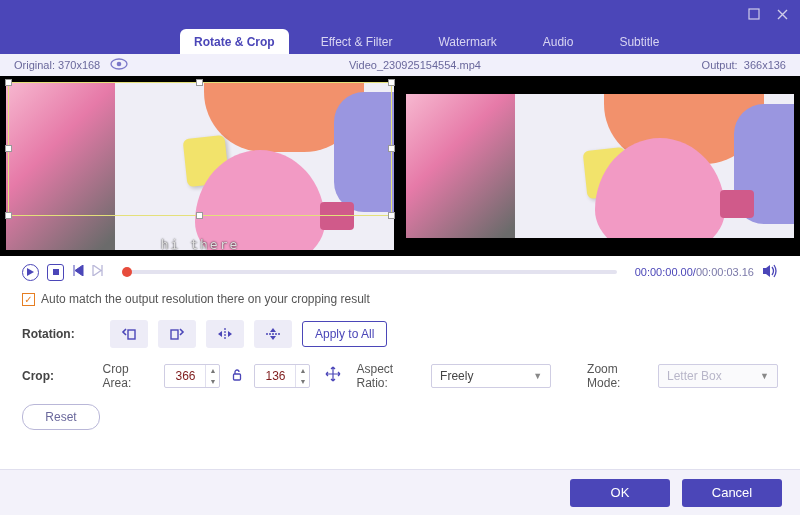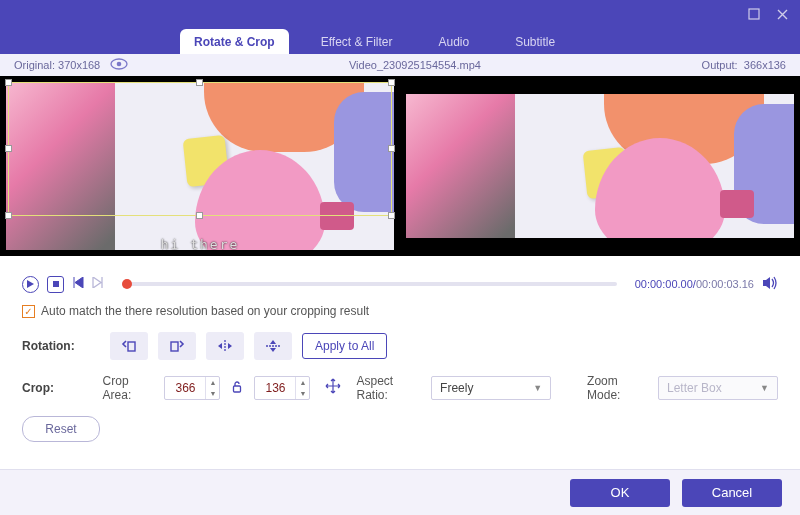--- a/index.html
+++ b/index.html
@@ -57,21 +57,21 @@
     left:8px; top:6px; right:8px; bottom:40px;
   }
   .handle {
     position:absolute; width:7px; height:7px; background:#fff; border:1px solid #999;
   }
   .h-tl{top:-4px;left:-4px}.h-tr{top:-4px;right:-4px}.h-bl{bottom:-4px;left:-4px}.h-br{bottom:-4px;right:-4px}
   .h-tc{top:-4px;left:50%;margin-left:-4px}.h-bc{bottom:-4px;left:50%;margin-left:-4px}
   .h-lc{left:-4px;top:50%;margin-top:-4px}.h-rc{right:-4px;top:50%;margin-top:-4px}
 
   .playbar {
-    height:32px; display:flex; align-items:center; padding:0 22px; gap:8px; font-size:12px;margin-top:12px;
+    height:32px; display:flex; align-items:center; padding:0 22px; gap:8px; font-size:12px;
   }
   .pbtn {
     width:17px; height:17px; border:1.5px solid #4b46b8; border-radius:50%;
     display:flex; align-items:center; justify-content:center; color:#4b46b8; font-size:8px;
     cursor:pointer;
   }
   .pbtn.square { border-radius:3px; }
   .skip { color:#4b46b8; font-size:12px; cursor:pointer; }
   .track {
     flex:1; height:4px; background:#e3e2ef; border-radius:2px; position:relative; margin:0 10px;
@@ -142,20 +142,21 @@
   <div class="win-btn">
     <svg width="11" height="11" viewBox="0 0 11 11">
         <path d="M1 1 L10 10 M10 1 L1 10" stroke="#cfcce9" stroke-width="1.4"></path>
       </svg>
   </div>
 </div>
 
 <div class="tabbar">
   <div class="tab active">Rotate &amp; Crop</div>
   <div class="tab">Effect &amp; Filter</div>
+  <div class="tab">Watermark</div>
   <div class="tab">Audio</div>
   <div class="tab">Subtitle</div>
 </div>
 
 <div class="statusbar">
   <div class="left">
     <span>Original:</span>&nbsp;
     <span>370x168</span>
     <span class="eye">
       <svg width="18" height="12" viewBox="0 0 18 12">
@@ -240,21 +241,21 @@
     <svg width="16" height="14" viewBox="0 0 16 14">
         <path d="M1 4 H4 L8 1 V13 L4 10 H1 Z" fill="#4b46b8"></path>
         <path d="M10 3 Q13 7 10 11 M12 1 Q16 7 12 13" fill="none" stroke="#4b46b8" stroke-width="1.3"></path>
       </svg>
   </span>
 </div>
 
 <div class="content">
   <div class="checkrow">
     <span class="cb">✓</span>
-    <span>Auto match the there resolution based on your cropping result</span>
+    <span>Auto match the output resolution there on your cropping result</span>
   </div>
 
   <div class="row">
     <span class="label">Rotation:</span>
     <button class="rot-btn">
       <svg width="16" height="14" viewBox="0 0 16 14">
           <path d="M5 2 L2 5 L5 8" fill="none" stroke="#4b46b8" stroke-width="1.6"></path>
           <rect x="7" y="3" width="7" height="9" fill="none" stroke="#4b46b8" stroke-width="1.4"></rect>
         </svg>
     </button>

